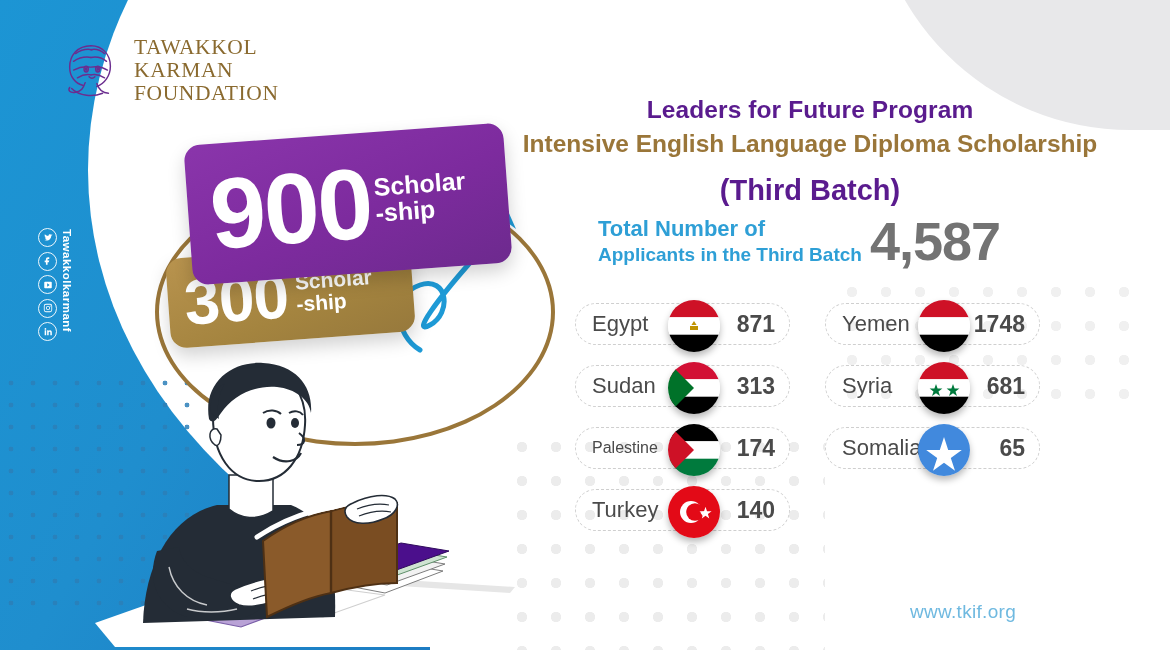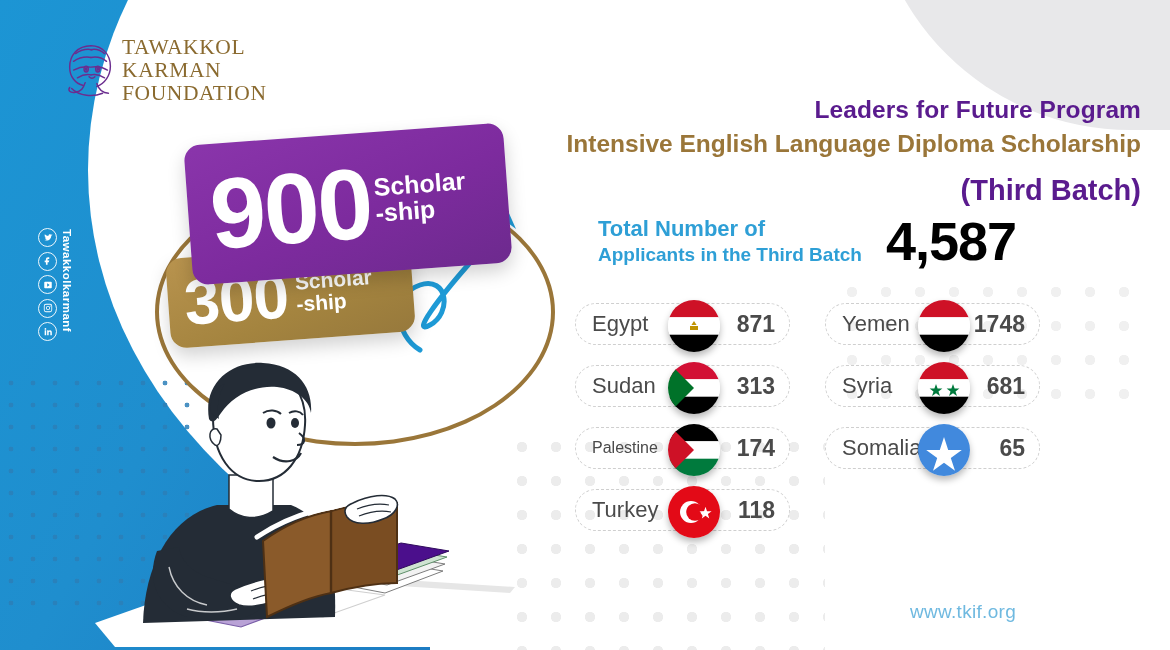--- a/index.html
+++ b/index.html
@@ -46,21 +46,21 @@
     background-size:34px 34px;
   }
   .gold-ring {
     position:absolute; left:155px; top:178px; width:400px; height:268px;
     border:4px solid #9a7639; border-radius:50%;
     clip-path:polygon(0 0,100% 0,100% 100%,0 100%);
   }
   .blue-arrow { position:absolute; left:390px; top:185px; width:150px; height:170px; }
 
   
-  .logo { position:absolute; left:60px; top:36px; display:flex; align-items:center; }
+  .logo { position:absolute; left:60px; top:36px; display:flex; align-items:center; gap:12px; }
   .logo-mark { width:62px; height:62px; }
   .logo-text {
     font-family:"Liberation Serif", serif;
     color:#8a6a2f; font-size:21.5px; line-height:1.07;
     letter-spacing:.6px; font-weight:400;
   }
 
   
   .social-rail { position:absolute; left:38px; top:228px; display:flex; align-items:flex-start; gap:4px; }
   .social-icons { display:flex; flex-direction:column; gap:4.5px; }
@@ -98,31 +98,31 @@
   .badge-300 .badge-num { font-size:64px; letter-spacing:-1px; }
   .badge-word { font-weight:700; line-height:1.05; margin-left:4px; }
   .badge-900 .badge-word { font-size:25px; padding-bottom:4px; }
   .badge-300 .badge-word { font-size:21px; padding-bottom:2px; margin-left:8px; }
   .badge-word span { display:block; }
 
   
   .illustration { position:absolute; left:95px; top:355px; width:420px; height:295px; }
 
   
-  .headings { position:absolute; left:531px; top:96px; width:610px; text-align:right; }
+  .headings { position:absolute; left:505px; top:96px; width:610px; text-align:center; }
   .h-title { color:#5a1b8e; font-size:24.5px; font-weight:700; letter-spacing:.1px; }
   .h-sub { color:#9a7639; font-size:24.5px; font-weight:700; margin-top:6px; }
   .h-sub2 { color:#5a1b8e; font-size:29px; font-weight:700; margin-top:16px; }
 
   
   .total-block { position:absolute; left:598px; top:210px; display:flex; align-items:center; }
   .total-label { color:#2e9fd6; }
   .total-l1 { font-size:22px; font-weight:700; line-height:1.25; }
   .total-l2 { font-size:19px; font-weight:600; line-height:1.25; }
-  .total-num { color:#000000; font-size:54px; font-weight:700; margin-left:24px; letter-spacing:-1px; }
+  .total-num { color:#737373; font-size:54px; font-weight:700; margin-left:8px; letter-spacing:-1px; }
 
   
   .country-grid {
     position:absolute; left:575px; top:303px; width:500px;
     display:grid; grid-template-columns:250px 250px; row-gap:20px;
   }
   .pill {
     position:relative; display:flex; align-items:center;
     width:215px; height:42px;
     border:1.6px dashed #cfcfcf; border-radius:21px;
@@ -398,20 +398,20 @@
       <div class="pill-name">Turkey</div>
       <div class="flag">
         <svg viewBox="0 0 52 52">
             <rect width="52" height="52" fill="#e30a17"></rect>
             <circle cx="23" cy="26" r="11" fill="#ffffff"></circle>
             <circle cx="27" cy="26" r="8.8" fill="#e30a17"></circle>
             <path d="M38 26 l-4.7 1.6 2.9 4 -0.1-4.9 4.6 1.7 -2.9-4 0.1 4.9z" fill="#ffffff" transform="translate(-1,-1) scale(1.0)"></path>
             <path d="M37.5 20.8 l1.5 4.4 h4.6 l-3.7 2.8 1.4 4.4 -3.8-2.7 -3.7 2.7 1.4-4.4 -3.7-2.8 h4.6z" fill="#ffffff"></path>
           </svg>
       </div>
-      <div class="pill-count">118</div>
+      <div class="pill-count">140</div>
     </div>
 
   </div>
 
   <div class="url">www.tkif.org</div>
 
 </div>
 
 </body></html>

